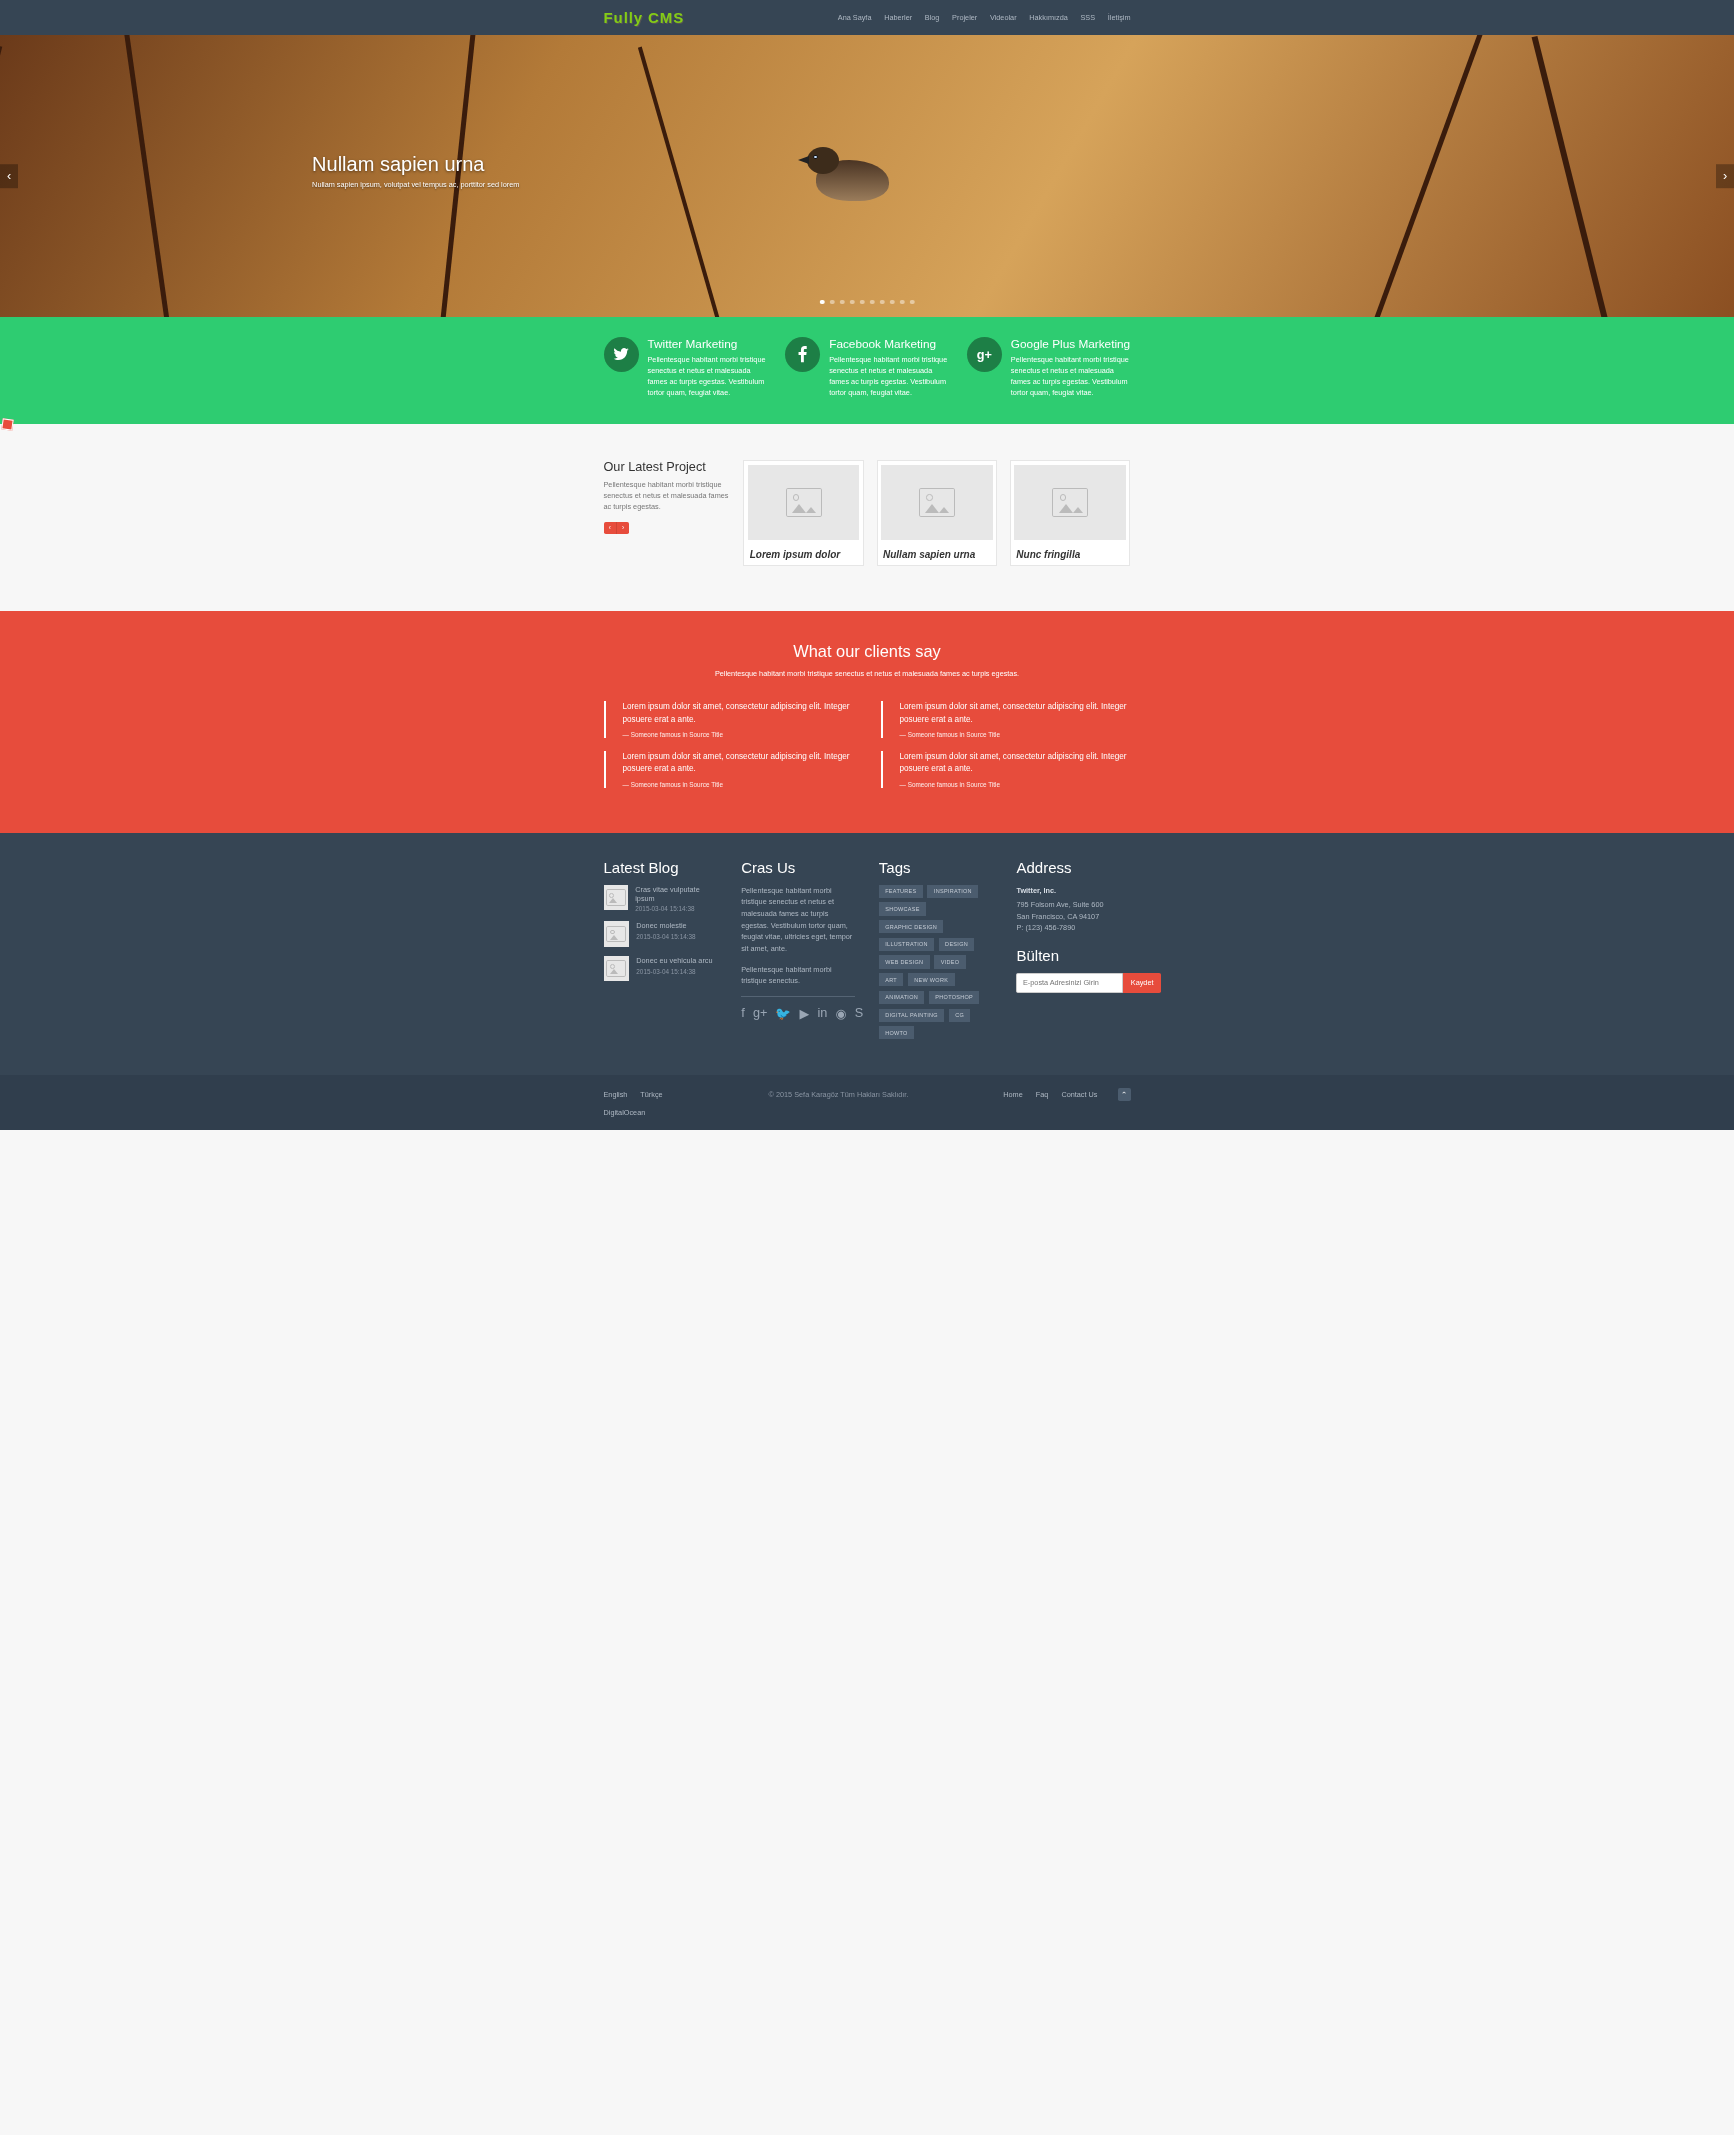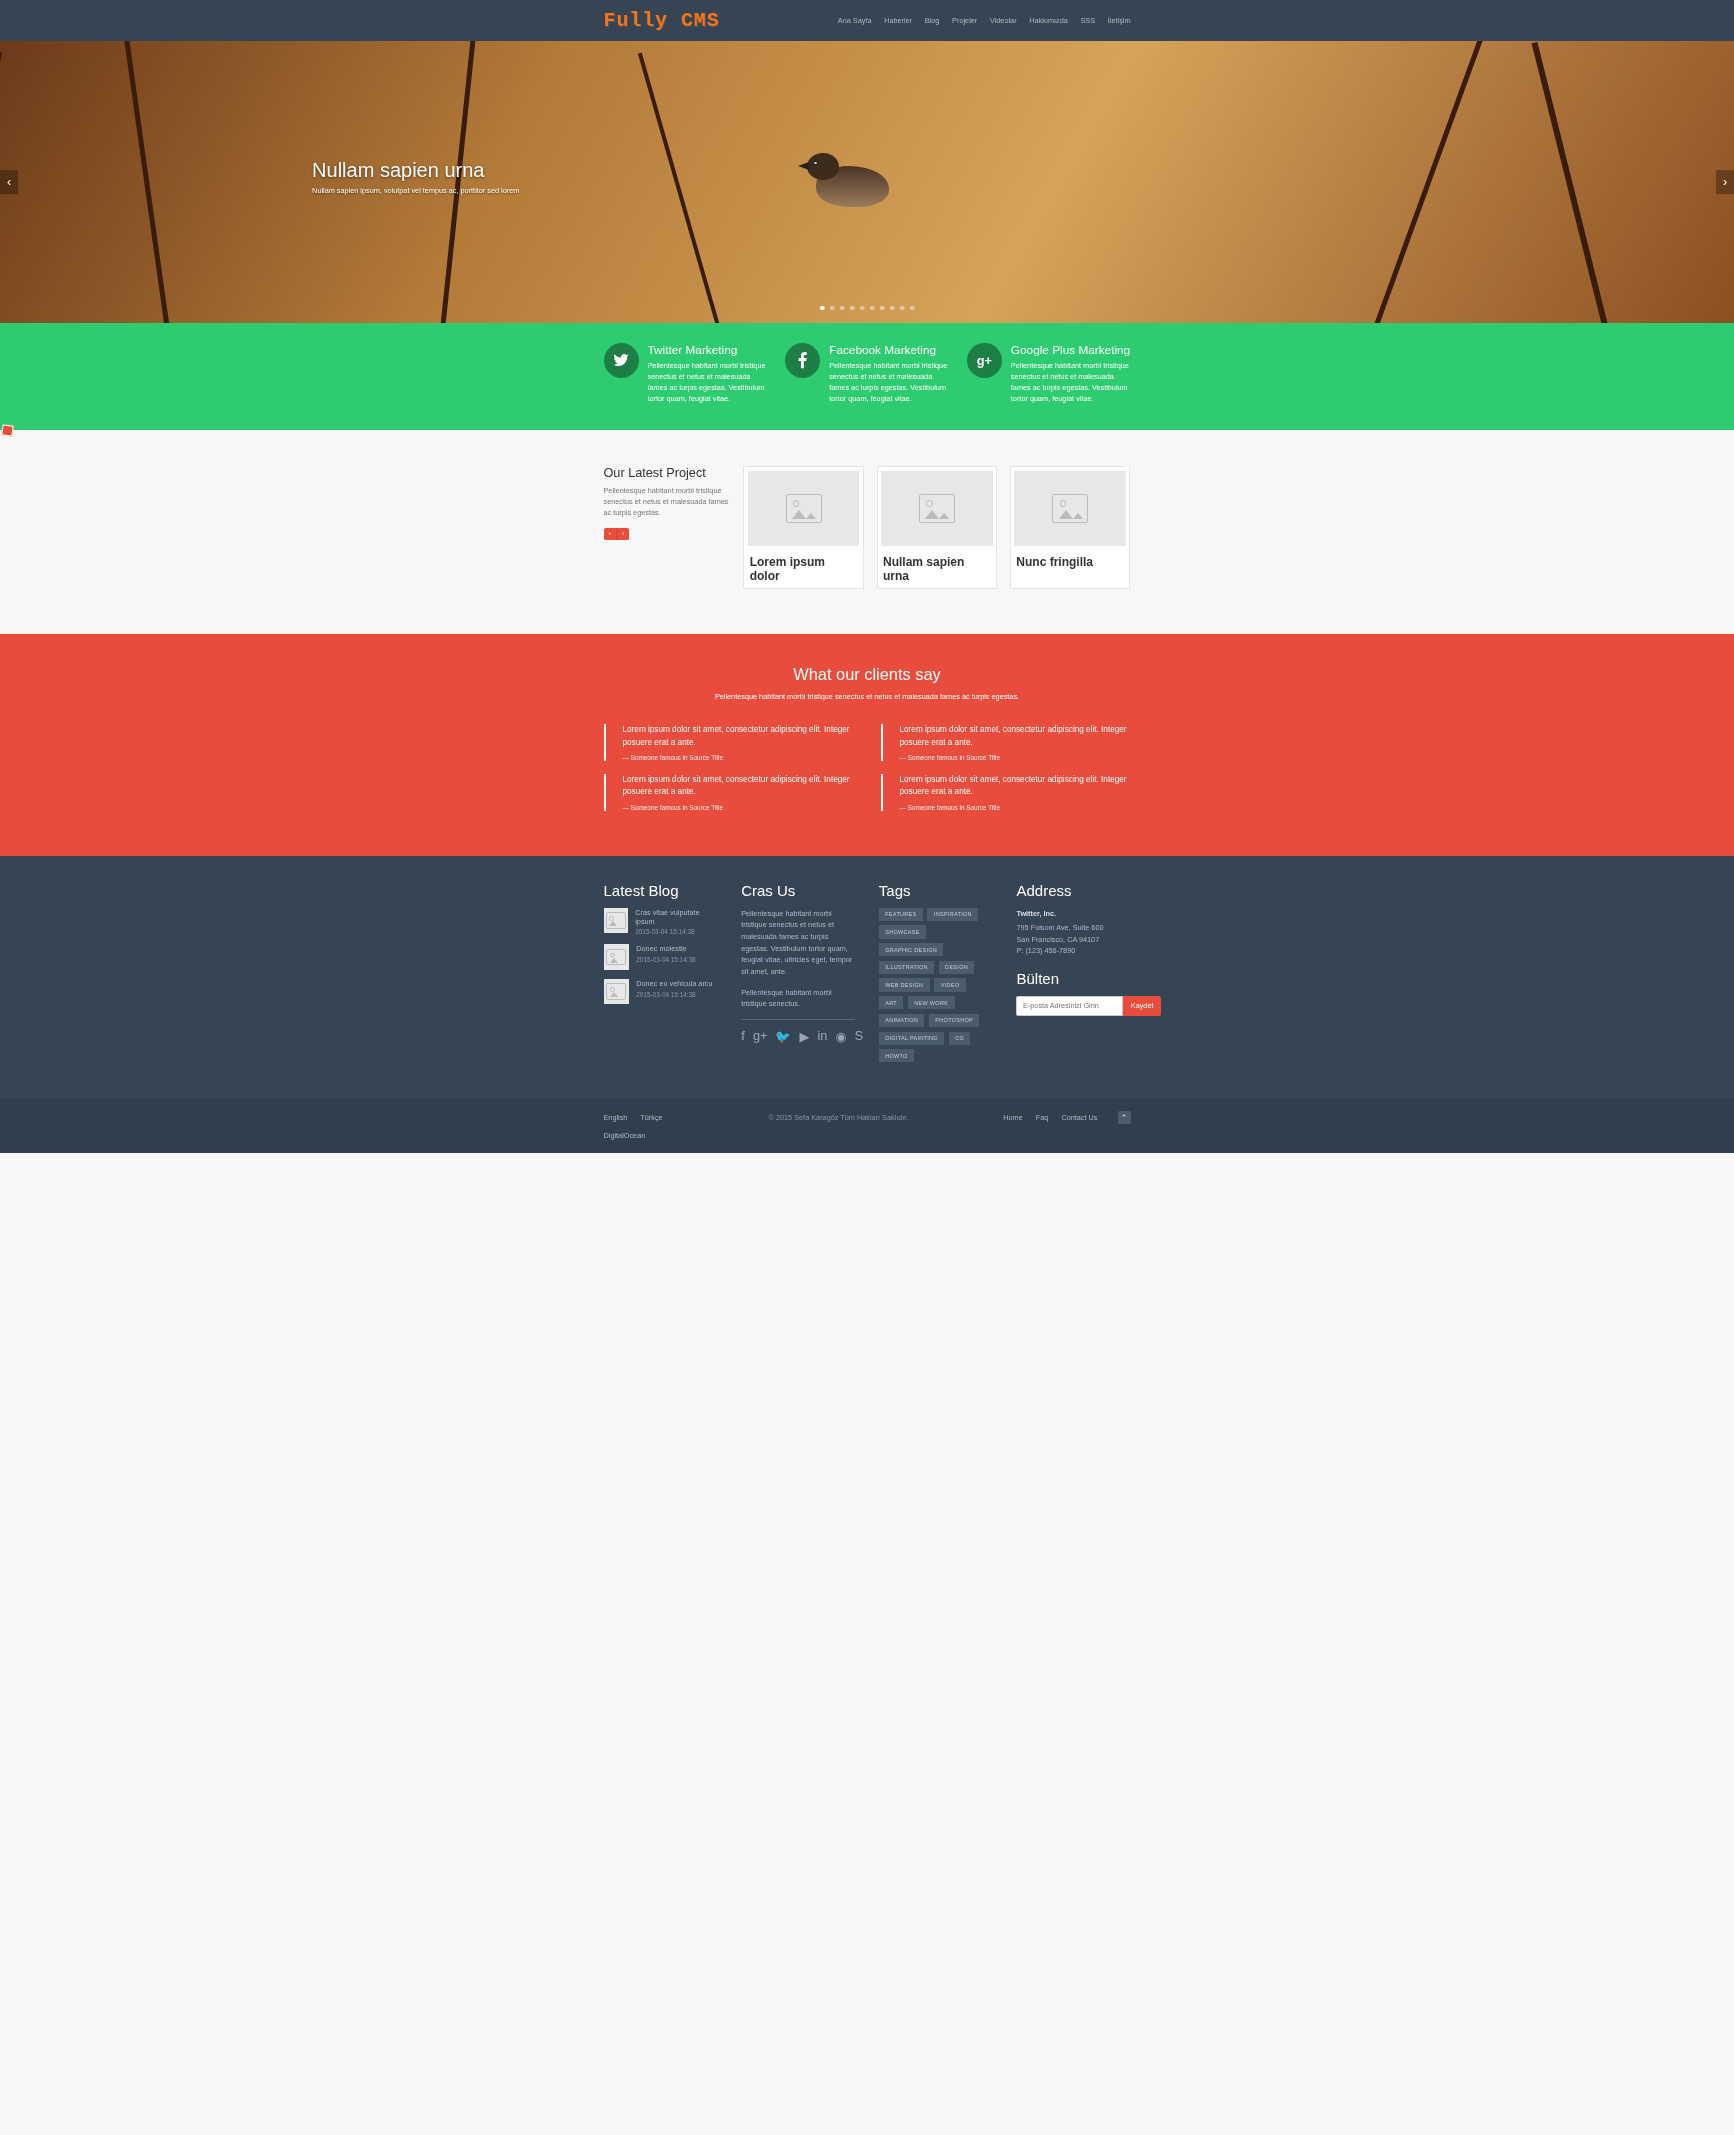--- a/index.html
+++ b/index.html
@@ -3,21 +3,21 @@
 <meta charset="utf-8">
 <style>
 * { margin: 0; padding: 0; box-sizing: border-box; }
 body { font-family: Arial, Helvetica, sans-serif; background: #f7f7f7; color: #333; }
 a { text-decoration: none; }
 
 
 .topbar { background: #364554; padding: 9px 0; }
 .container { width: 545px; max-width: 100%; margin: 0 auto; padding: 0 9px; }
 .topbar-inner { display: flex; justify-content: space-between; align-items: center; }
-.logo { font-family: Liberation Mono, monospace; font-weight: bold; font-size: 20px; color: #f97316; letter-spacing: 0.9px; text-shadow: 0.9px 0.9px 0 #555; }
+.logo { font-family: Liberation Sans, sans-serif; font-weight: bold; font-size: 15px; color: #84cc16; letter-spacing: 0.9px; text-shadow: 0.9px 0.9px 0 #555; }
 .nav { display: flex; gap: 12.7px; }
 .nav a { color: #aeb8c3; font-size: 7.3px; }
 
 
 .hero { position: relative; height: 282px; background: linear-gradient(120deg,#6b3a1a 0%,#b37a38 30%,#d6a35a 60%,#8b4f22 100%); overflow: hidden; }
 .hero-branch { position:absolute; background:#3a1c0c; transform-origin:bottom left; }
 .bird { position:absolute; left:46%; top:38%; width:118px; height:82px; }
 .bird-body { position:absolute; left:18px; top:18px; width:73px; height:41px; background:linear-gradient(180deg,#4a3423,#9a7c5b); border-radius:50% 60% 45% 50%; }
 .bird-head { position:absolute; left:9px; top:4.5px; width:32px; height:27px; background:#3d2c1b; border-radius:50%; }
 .bird-beak { position:absolute; left:0; top:13.6px; width:0; height:0; border-top:4.5px solid transparent; border-bottom:4.5px solid transparent; border-right:11px solid #222; }
@@ -49,21 +49,21 @@
 .proj-row { display:flex; gap:12.7px; }
 .proj-intro { flex:0 0 127px; }
 .proj-intro h2 { font-size:12.7px; color:#333; margin-bottom:5.5px; font-weight:400; }
 .proj-intro p { font-size:7.3px; color:#777; line-height:1.5; margin-bottom:9px; }
 .proj-nav { display:flex; }
 .proj-nav button { background:#e74c3c; border:none; color:#fff; width:12.7px; height:12.7px; font-size:6.4px; cursor:pointer; display:flex; align-items:center; justify-content:center; }
 .proj-nav button:first-child { border-radius:1.8px 0 0 1.8px; }
 .proj-nav button:last-child { border-radius:0 1.8px 1.8px 0; border-left:0.9px solid rgba(0,0,0,.1); }
 .proj-card { flex:1; background:#fff; border:0.9px solid #e6e6e6; }
 .proj-img { height:75px; margin:3.6px; background:#e7e7e7; display:flex; align-items:center; justify-content:center; }
-.proj-caption { font-size:12px; font-weight:bold; padding:5.5px; }
+.proj-caption { font-size:10px; font-weight:bold; padding:5.5px;font-style:italic; }
 
 
 .ph { width:36px; height:29px; border:1.8px solid #bbb; border-radius:1.8px; position:relative; }
 .ph::before { content:""; position:absolute; left:6.4px; top:5.5px; width:4.5px; height:4.5px; border:1.8px solid #bbb; border-radius:50%; }
 .ph::after { content:""; position:absolute; left:5.5px; bottom:2.7px; width:0; height:0; border-left:7.3px solid transparent; border-right:7.3px solid transparent; border-bottom:9px solid #bbb; }
 .ph .m2 { position:absolute; right:4.5px; bottom:2.7px; width:0; height:0; border-left:5.5px solid transparent; border-right:5.5px solid transparent; border-bottom:6.4px solid #bbb; }
 .ph-sm { width:20px; height:16.4px; border-width:1.4px; }
 .ph-sm::before { left:2.7px; top:2.7px; width:2.7px; height:2.7px; border-width:1.4px; }
 .ph-sm::after { left:2.7px; bottom:1.8px; border-left-width:4.5px; border-right-width:4.5px; border-bottom-width:5.5px; }
 

